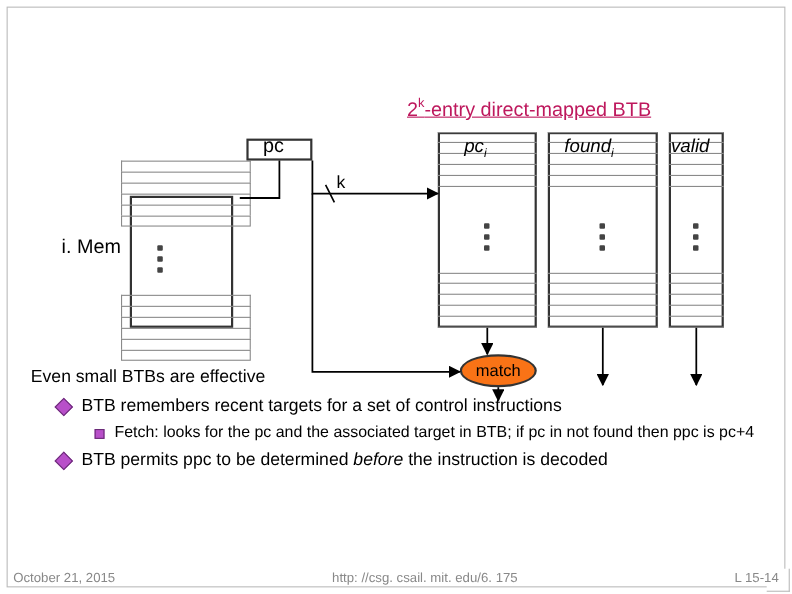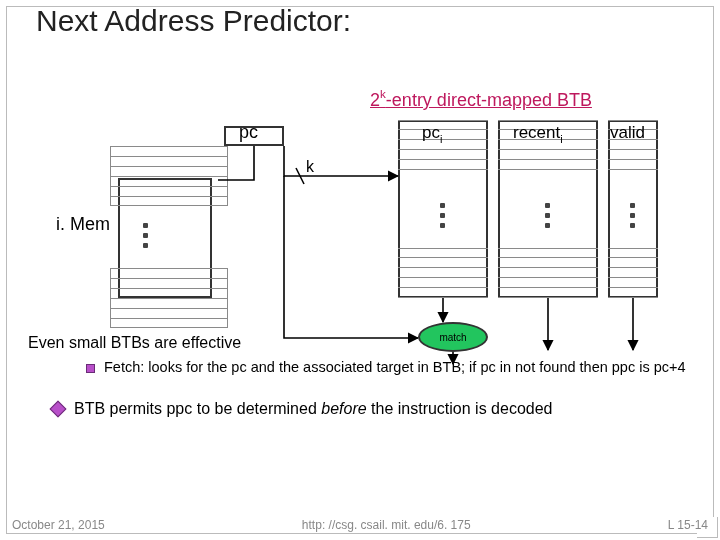--- a/index.html
+++ b/index.html
@@ -103,40 +103,41 @@
     left: 398px;
     top: 120px;
     width: 270px;
     height: 178px;
   }
   .btb .hdr {
     position: absolute;
     top: 0;
     font-size: 17px;
     text-align: center;
+    font-style: italic;
   }
   .btb-col {
     position: absolute;
     border: 2px solid #333;
     background: #fff;
   }
   .hlines div { height: 10px; border-bottom: 1px solid #8a8a8a; }
   .hlines div:first-child { border-top: 1px solid #8a8a8a; }
   .match {
     position: absolute;
     left: 418px;
     top: 322px;
     width: 70px;
     height: 30px;
     border: 2px solid #333;
     border-radius: 50%;
     text-align: center;
-    font-size: 10px;
+    font-size: 15px;
     line-height: 28px;
-    background: #22c55e;
+    background: #f97316;
   }
   .bullets {
     position: absolute;
     left: 52px;
     top: 356px;
     right: 20px;
     font-size: 16px;
     line-height: 1.28;
   }
   .b1 { margin: 4px 0; padding-left: 22px; position: relative; font-family: "Comic Sans MS", cursive, sans-serif; }
@@ -175,21 +176,21 @@
     width: 720px; height: 540px;
     pointer-events: none;
   }
 </style>
 </head>
 <body>
 
 <div class="frame"></div>
 
 <div class="title">
-  <span>Next Address Predictor:</span><br>
+  <br>
 </div>
 
 <div class="subtitle" style="left:370px; top:88px; text-decoration: underline;">
   <span>2</span><span class="sup">k</span><span>-entry direct-mapped BTB</span>
 </div>
 
 <div class="lbl" style="left:56px; top:214px;">i. Mem</div>
 <div class="imem">
   <div class="imem-rows" style="top:-34px;">
     <div class="r"></div>
@@ -265,21 +266,21 @@
         <div></div>
         <div></div>
         <div></div>
         <div></div>
     </div>
   </div>
   <div class="hdr" style="left:24px; top:3px;">
     <span>pc</span><span class="sub">i</span>
   </div>
   <div class="hdr" style="left:115px; top:3px;">
-    <span>recent</span><span class="sub">i</span>
+    <span>found</span><span class="sub">i</span>
   </div>
   <div class="hdr" style="left:212px; top:3px;">valid</div>
 </div>
 <div class="dots" style="left:440px; top:198px;">
     <span></span>
     <span></span>
     <span></span>
   </div>
 <div class="dots" style="left:545px; top:198px;">
     <span></span>
@@ -314,22 +315,25 @@
   <path d="M548,298 L548,350" stroke="#000" stroke-width="1.6" fill="none" marker-end="url(#ah)"></path>
 
   <path d="M633,298 L633,350" stroke="#000" stroke-width="1.6" fill="none" marker-end="url(#ah)"></path>
 
   <path d="M453,352 L453,364" stroke="#000" stroke-width="1.6" fill="none" marker-end="url(#ah)"></path>
 </svg>
 
 <div class="note" style="left:28px; top:334px;text-align:right;">Even small BTBs are effective</div>
 
 <div class="bullets">
+  <div class="b1">
+    <span>BTB remembers recent targets for a set of control instructions</span>
+  </div>
   <div class="b2">Fetch: looks for the pc and the associated target in BTB; if pc in not found then ppc is pc+4</div>
-  <div class="b1" style="margin-top:22px;">
+  <div class="b1" style="margin-top:6px;">
     <span>BTB permits ppc to be determined </span><em>before</em><span> the instruction is decoded</span>
   </div>
 </div>
 
 <div class="footer">
   <span>October 21, 2015</span>
   <span>http: //csg. csail. mit. edu/6. 175</span>
   <span>L 15-14</span>
 </div>
 

